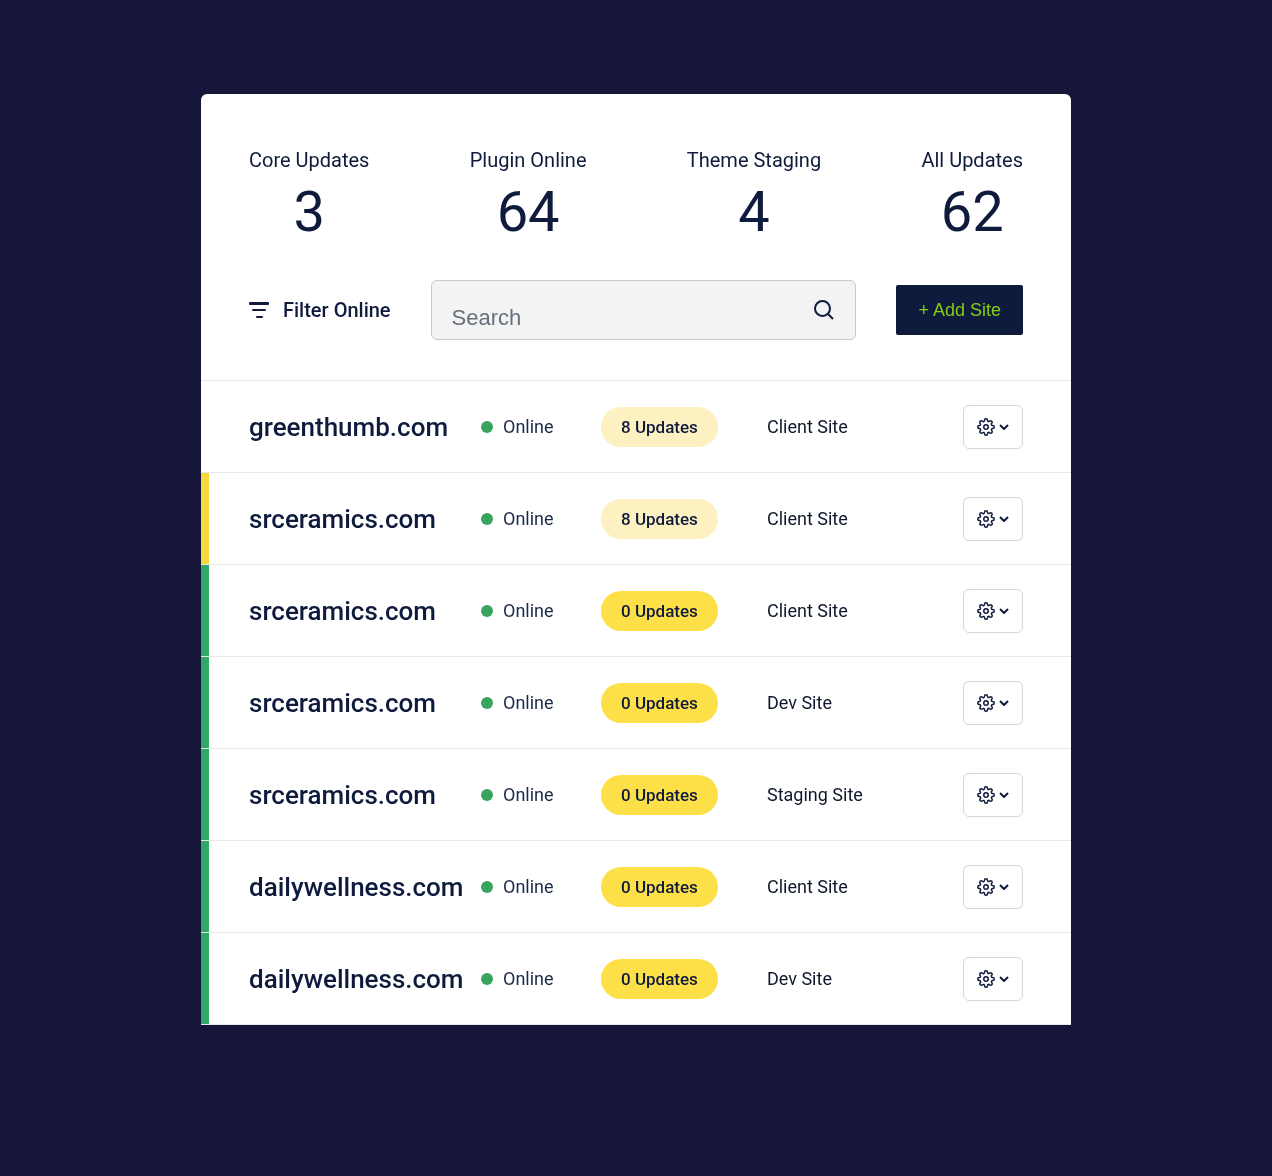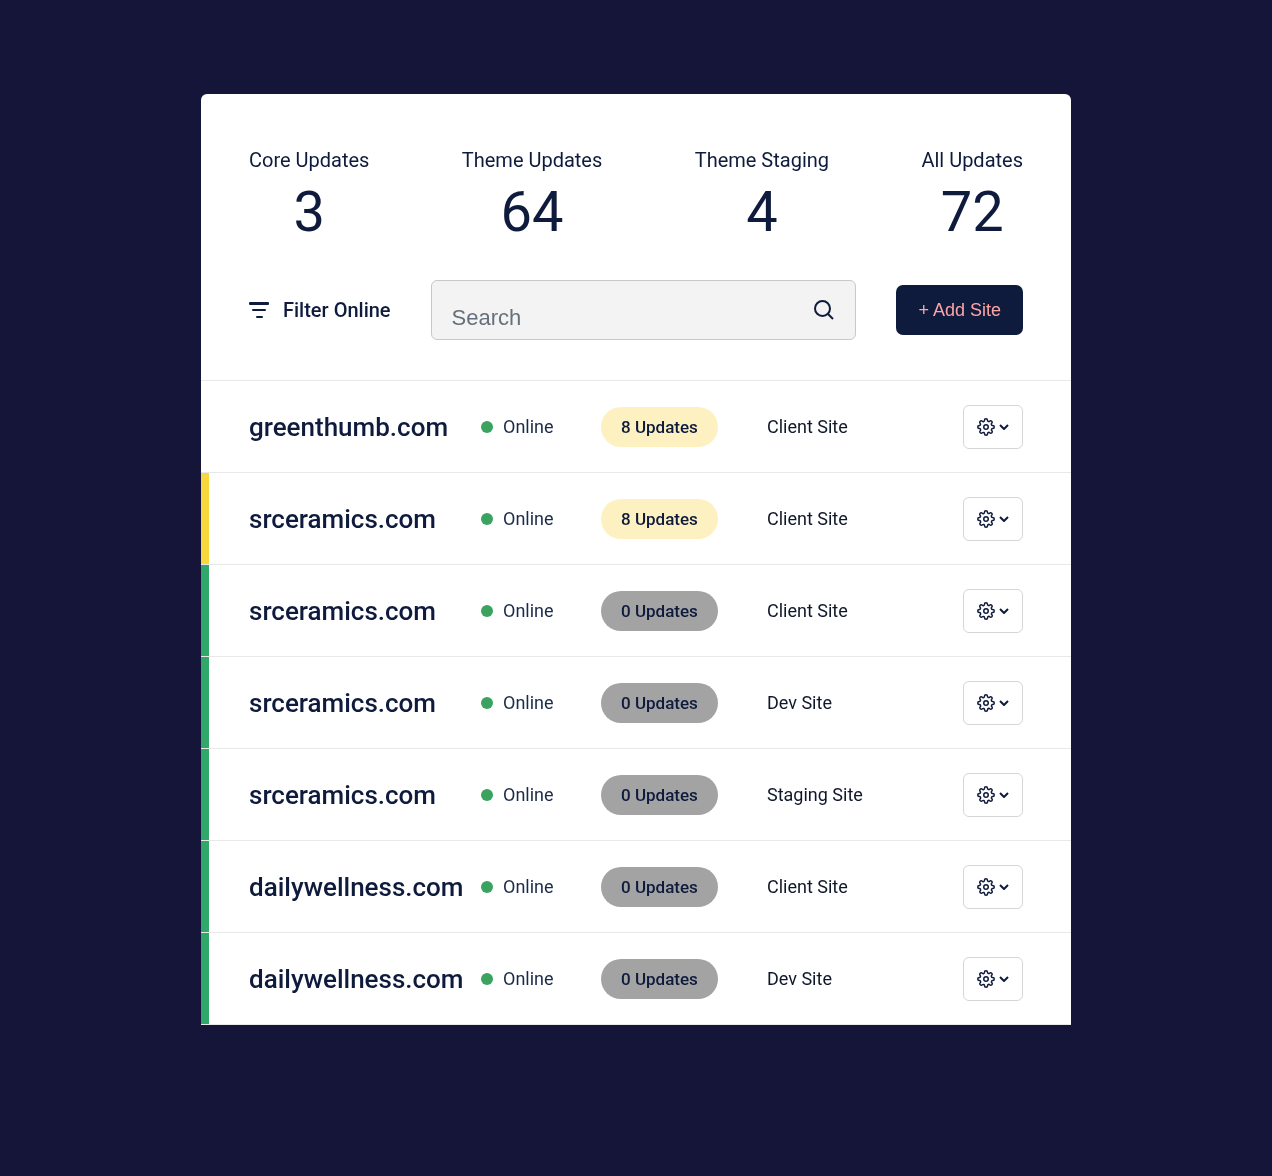--- a/index.html
+++ b/index.html
@@ -95,23 +95,23 @@
       top: 50%;
       transform: translateY(-50%);
       width: 24px;
       height: 24px;
       pointer-events: none;
     }
     .add-btn {
       height: 50px;
       padding: 0 22px;
       background: #0f1b3d;
-      color: #fca5a5;
+      color: #84cc16;
       border: none;
-      border-radius: 7px;
+      border-radius: 2px;
       font-size: 18px;
       font-weight: 500;
       cursor: pointer;
     }
     .rows {
       border-top: 1px solid #e8e8e8;
     }
     .row {
       display: flex;
       align-items: center;
@@ -156,21 +156,21 @@
       display: flex;
     }
     .pill {
       padding: 10px 20px;
       border-radius: 999px;
       font-size: 17px;
       font-weight: 500;
       color: #0f1b3d;
     }
     .pill.warn { background: #fdf1c2; }
-    .pill.ok { background: #a3a3a3; }
+    .pill.ok { background: #fde047; }
     .row-type {
       flex: 1;
       font-size: 18px;
       color: #0f172a;
       font-weight: 450;
     }
     .row-action {
       width: 60px;
       height: 44px;
       border: 1.5px solid #d6d6d6;
@@ -195,30 +195,30 @@
 <body>
 
 <div class="panel">
 
   <div class="stats">
     <div class="stat">
       <span class="stat-label">Core Updates</span>
       <span class="stat-value">3</span>
     </div>
     <div class="stat">
-      <span class="stat-label">Theme Updates</span>
+      <span class="stat-label">Plugin Online</span>
       <span class="stat-value">64</span>
     </div>
     <div class="stat">
       <span class="stat-label">Theme Staging</span>
       <span class="stat-value">4</span>
     </div>
     <div class="stat">
       <span class="stat-label">All Updates</span>
-      <span class="stat-value">72</span>
+      <span class="stat-value">62</span>
     </div>
   </div>
 
   <div class="controls">
     <div class="filter">
       <span class="filter-icon">
         <span></span>
           <span></span>
           <span></span>
       </span>

